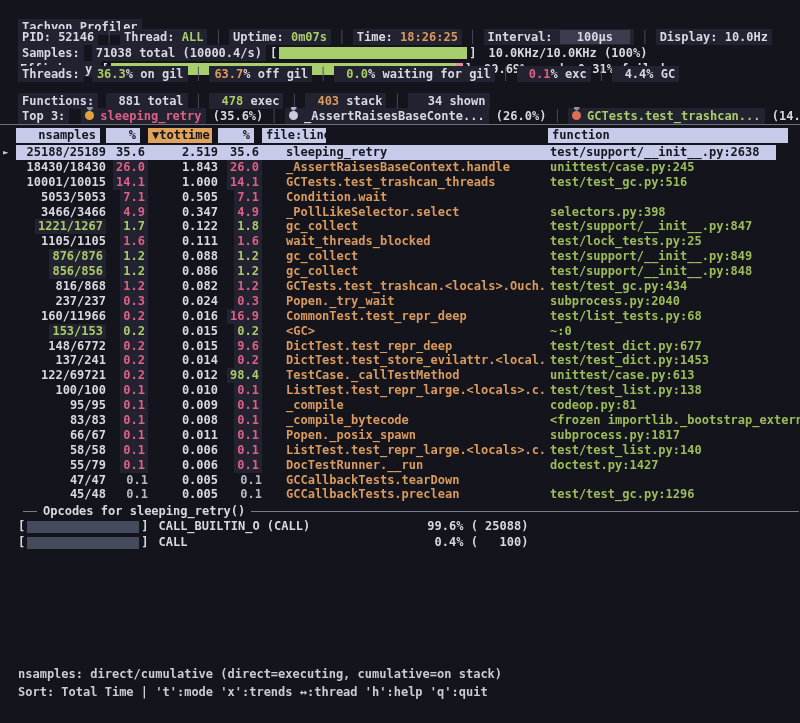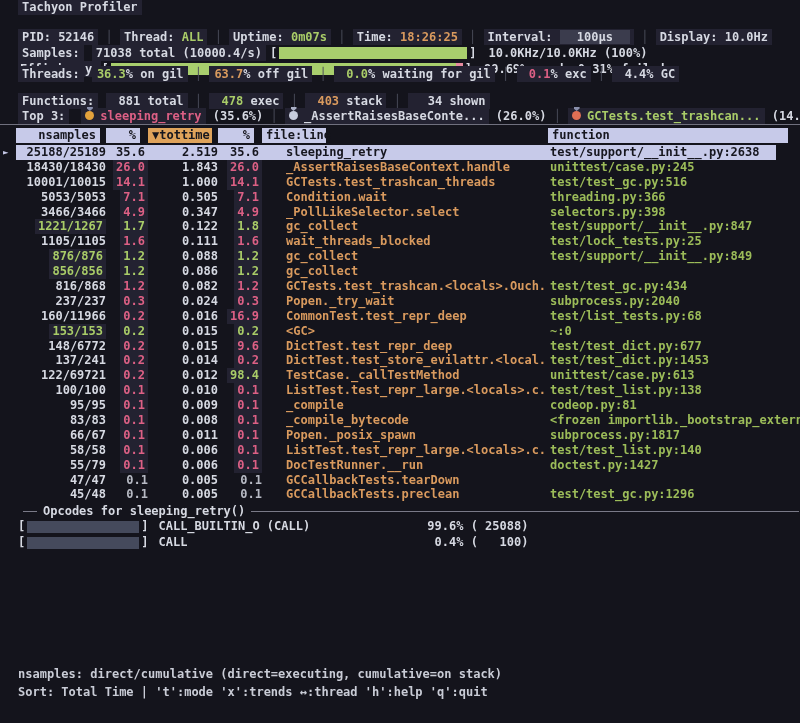--- a/index.html
+++ b/index.html
@@ -61,21 +61,21 @@
   .opbar{display:inline-block;width:112px;height:12px;background:var(--barbg);position:relative;overflow:hidden;margin:0 2px;}
   .oplabel{margin-left:10px;width:250px;overflow:hidden;}
   .oppct{display:inline-block;width:120px;text-align:right;white-space:pre;}
   .footer-line{color:#c9ccd6;}
 </style>
 </head>
 <body>
 
 <div class="screen">
 
-  <div class="line" style="top:0;">
+  <div class="line" style="top:20px;">
     <span class="chip">Tachyon Profiler</span>
   </div>
 
   <div class="line" style="top:30px;" id="status-line"><span class="chip"><span>PID: </span><span class="tone-white">52146</span></span><span class="sep"> │ </span><span class="chip"><span>Thread: </span><span class="tone-green">ALL</span></span><span class="sep"> │ </span><span class="chip"><span>Uptime: </span><span class="tone-green">0m07s</span></span><span class="sep"> │ </span><span class="chip"><span>Time: </span><span class="tone-orange">18:26:25</span></span><span class="sep"> │ </span><span class="chip"><span>Interval: </span><span class="tone-white chip2">100µs</span></span><span class="sep"> │ </span><span class="chip"><span>Display: </span><span class="tone-white">10.0Hz</span></span></div>
 
   <div class="line" style="top:46px;">
     <span class="chip">Samples:</span><span class="chip mleft8">71038 total (10000.4/s)</span><span class="bracket mleft4">[</span><span class="bar samples-bar"><span class="fill fill-green" id="samples-fill" style="width: 100%;"></span></span><span class="bracket">]</span><span class="mleft12">10.0KHz/10.0KHz (100%)</span>
   </div>
 
   <div class="line" style="top:62px;">
@@ -134,21 +134,20 @@
         <div class="c-fn"><span class="tone-orange">GCTests.test_trashcan_threads</span></div>
         <div class="c-file"><span class="tone-file">test/test_gc.py:516</span></div>
       </div>
       <div class="trow">
         <div class="gut"></div>
         <div class="c-ns"><span class="tone-white">5053/5053</span></div>
         <div class="c-p1"><span class="cellchip tone-pink">7.1</span></div>
         <div class="c-tot"><span class="tone-white">0.505</span></div>
         <div class="c-p2"><span class="cellchip tone-pink">7.1</span></div>
         <div class="c-fn"><span class="tone-orange">Condition.wait</span></div>
-        <div class="c-file"><span class="tone-file">threading.py:366</span></div>
       </div>
       <div class="trow">
         <div class="gut"></div>
         <div class="c-ns"><span class="tone-white">3466/3466</span></div>
         <div class="c-p1"><span class="cellchip tone-pink">4.9</span></div>
         <div class="c-tot"><span class="tone-white">0.347</span></div>
         <div class="c-p2"><span class="cellchip tone-pink">4.9</span></div>
         <div class="c-fn"><span class="tone-orange">_PollLikeSelector.select</span></div>
         <div class="c-file"><span class="tone-file">selectors.py:398</span></div>
       </div>
@@ -179,20 +178,21 @@
         <div class="c-fn"><span class="tone-orange">gc_collect</span></div>
         <div class="c-file"><span class="tone-file">test/support/__init__.py:849</span></div>
       </div>
       <div class="trow">
         <div class="gut"></div>
         <div class="c-ns"><span class="cellchip tone-green">856/856</span></div>
         <div class="c-p1"><span class="cellchip tone-green">1.2</span></div>
         <div class="c-tot"><span class="tone-white">0.086</span></div>
         <div class="c-p2"><span class="cellchip tone-green">1.2</span></div>
         <div class="c-fn"><span class="tone-orange">gc_collect</span></div>
+        <div class="c-file"><span class="tone-file">test/support/__init__.py:848</span></div>
       </div>
       <div class="trow">
         <div class="gut"></div>
         <div class="c-ns"><span class="tone-white">816/868</span></div>
         <div class="c-p1"><span class="cellchip tone-pink">1.2</span></div>
         <div class="c-tot"><span class="tone-white">0.082</span></div>
         <div class="c-p2"><span class="cellchip tone-pink">1.2</span></div>
         <div class="c-fn"><span class="tone-orange">GCTests.test_trashcan.&lt;locals&gt;.Ouch...</span></div>
         <div class="c-file"><span class="tone-file">test/test_gc.py:434</span></div>
       </div>

